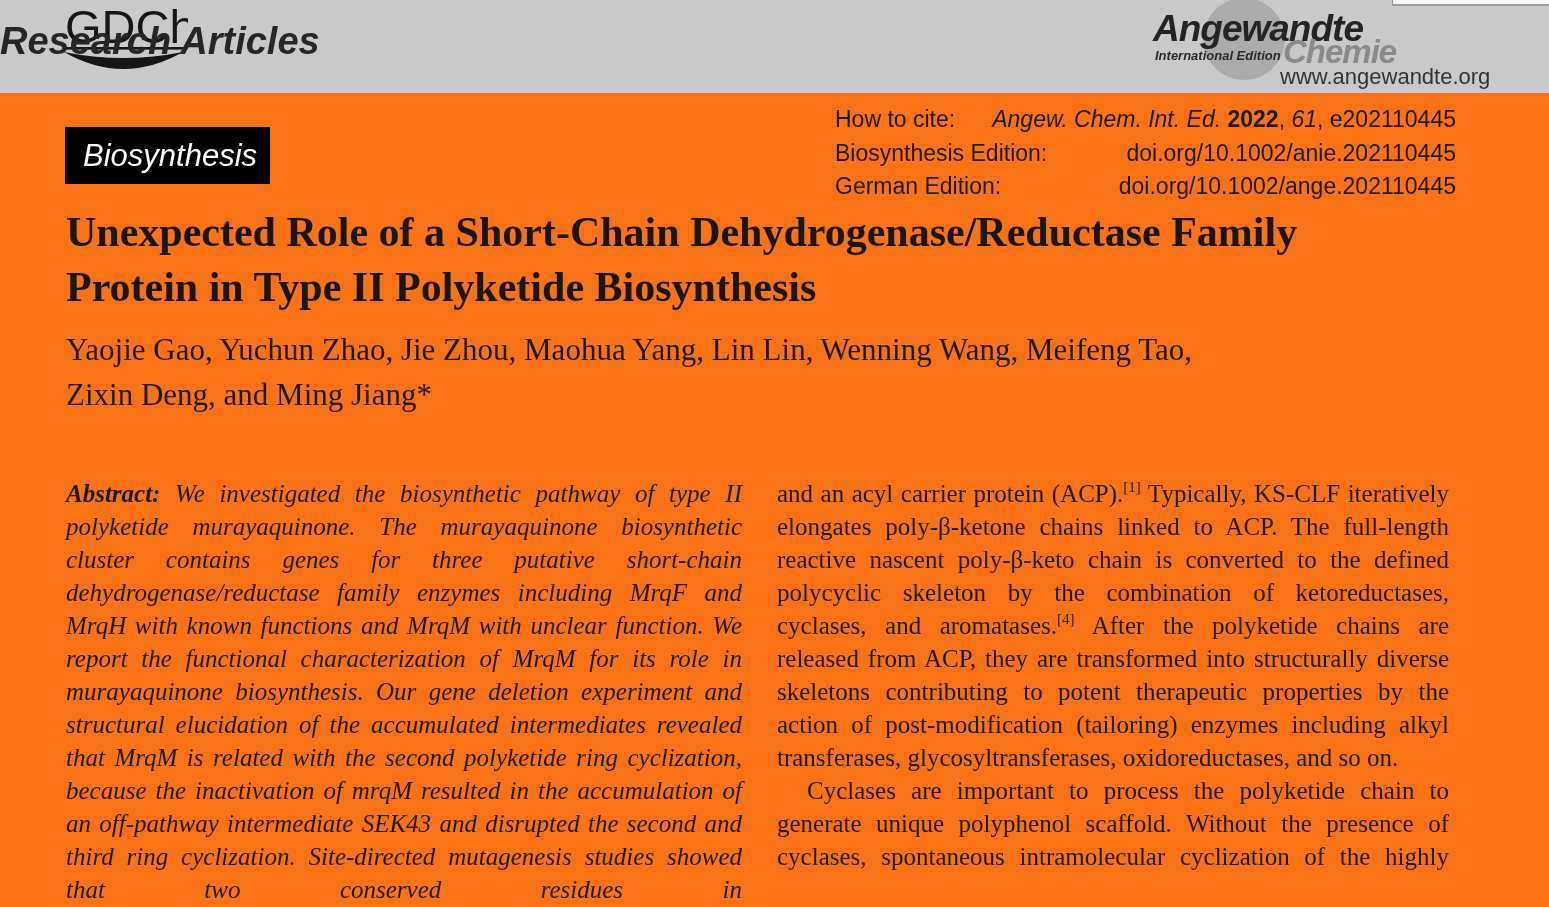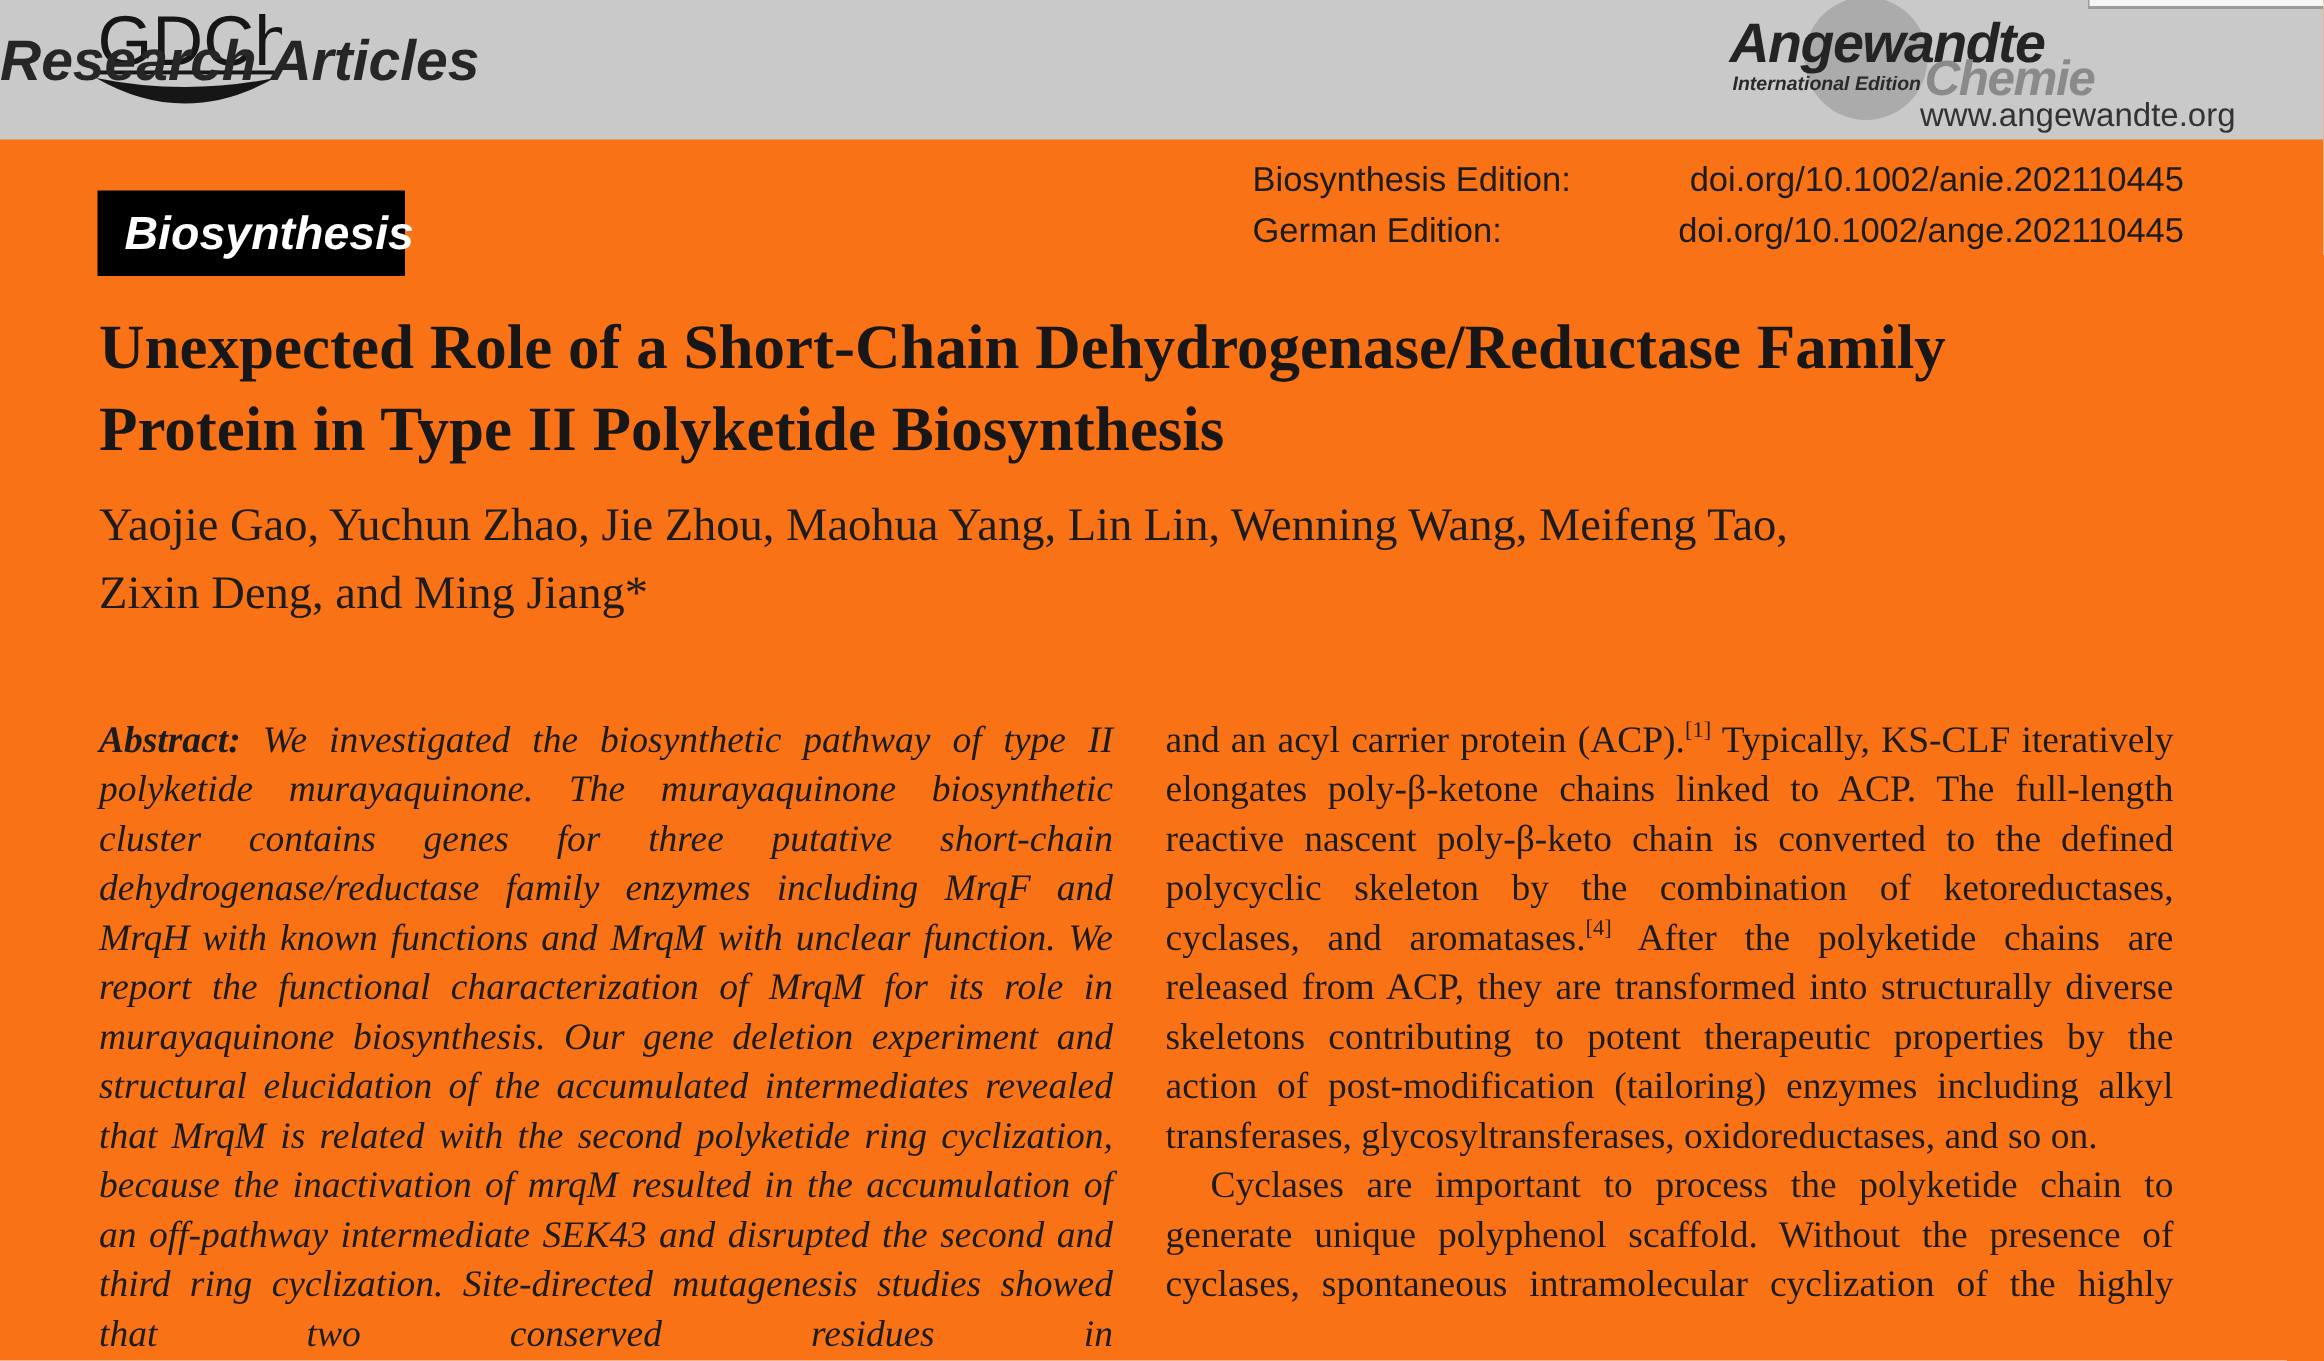--- a/index.html
+++ b/index.html
@@ -47,21 +47,21 @@
   }
   .cite-row{display:flex;justify-content:space-between;white-space:nowrap;}
   .cite-label{}
   .cite-value{text-align:right;}
   .it{font-style:italic;}
   .bd{font-weight:bold;}
   
   .badge{
     position:absolute;left:65px;top:127px;width:205px;height:57px;background:#000000;
     display:flex;align-items:center;box-sizing:border-box;padding-left:18px;
-    font-family:"Liberation Sans",sans-serif;font-weight:bold;font-style:italic;
+    font-family:"Liberation Sans",sans-serif;font-weight:normal;font-style:italic;
     font-size:31px;color:#ffffff;
   }
   
   .title{
     position:absolute;left:66px;top:205px;width:1400px;
     font-weight:bold;font-size:42px;line-height:55px;color:#171717;
   }
   .authors{
     position:absolute;left:66px;top:327px;width:1400px;
     font-size:31px;line-height:45px;color:#1c1c1c;
@@ -99,20 +99,24 @@
     <div class="ang-name">Angewandte</div>
     <div class="ang-edition">International Edition</div>
     <div class="ang-chemie">Chemie</div>
     <div class="ang-url">www.angewandte.org</div>
 
     <div class="corner-sliver"></div>
   </header>
 
   <section class="citation">
     <div class="cite-row">
+      <span class="cite-label">How to cite:</span>
+      <span class="cite-value"><span class="it">Angew. Chem. Int. Ed. </span><span class="bd">2022</span><span>, </span><span class="it">61</span><span>, e202110445</span></span>
+    </div>
+    <div class="cite-row">
       <span class="cite-label">Biosynthesis Edition:</span>
       <span class="cite-value">doi.org/10.1002/anie.202110445</span>
     </div>
     <div class="cite-row">
       <span class="cite-label">German Edition:</span>
       <span class="cite-value">doi.org/10.1002/ange.202110445</span>
     </div>
   </section>
 
   <div class="badge">

